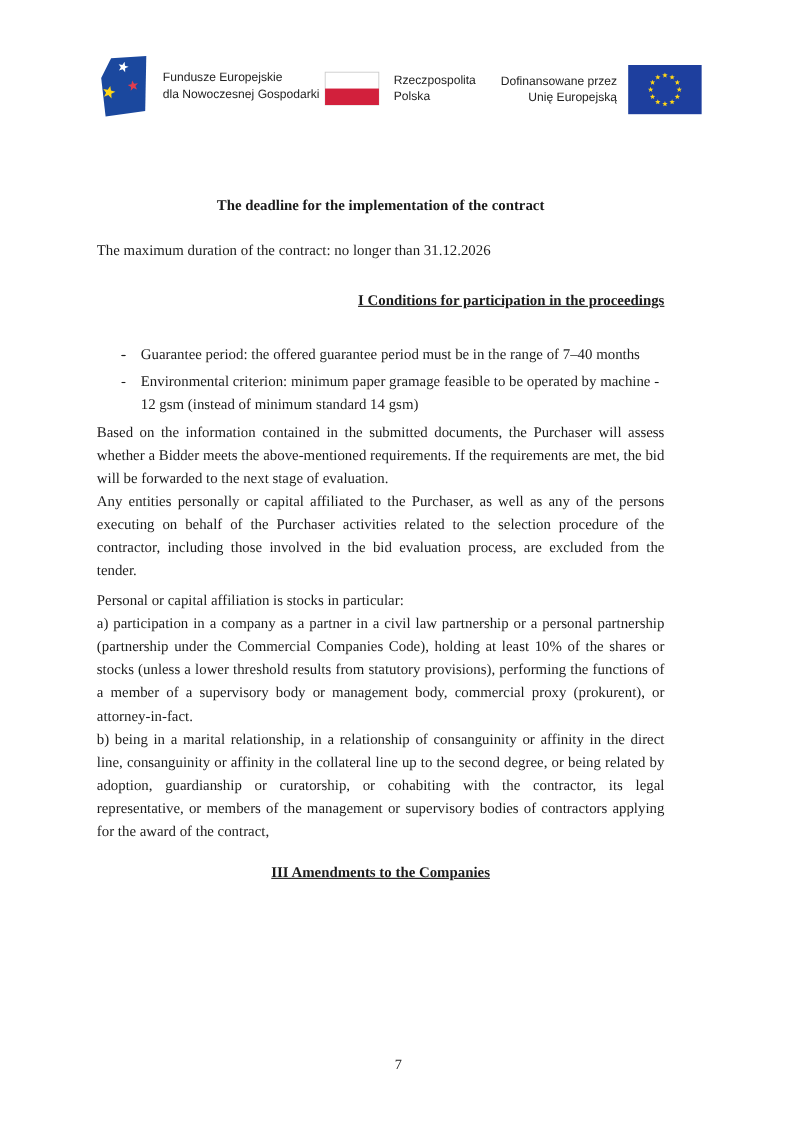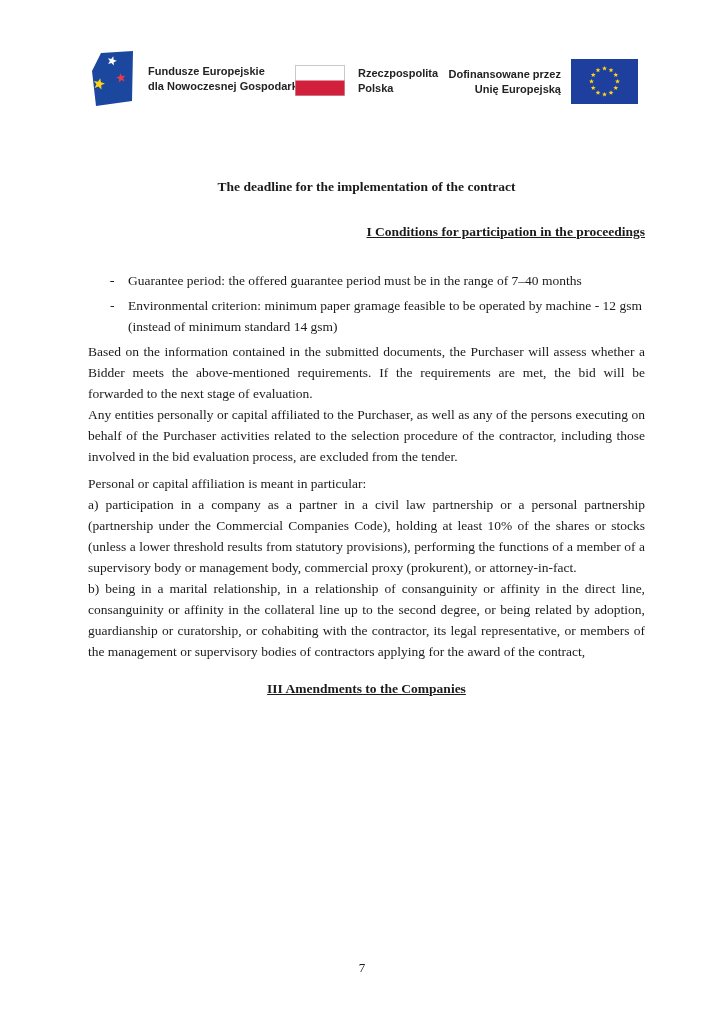--- a/index.html
+++ b/index.html
@@ -20,34 +20,34 @@
   .header {
     position: absolute;
     top: 48px;
     left: 88px;
     right: 86px;
     height: 64px;
   }
   .logo-group { position: absolute; display: flex; align-items: center; }
   .logo-text {
     font-family: "Liberation Sans", sans-serif;
-    font-weight: bold;
+    font-weight: normal;
     font-size: 11px;
     line-height: 15px;
     color: #232323;
   }
   .fe-group { left: 0; top: 0; }
   .fe-group .logo-text { margin-left: 12px; }
   .pl-group { left: 207px; top: 17px; }
   .pl-group .logo-text { margin-left: 13px; }
   .eu-group { right: 0; top: 11px; align-items: center; }
   .eu-group .logo-text { text-align: right; margin-right: 10px; }
 
   
-  .content { padding: 176px 79px 0 88px; }
+  .content { padding: 176px 120px 0 88px; }
 
   .heading-center {
     text-align: center;
     font-weight: bold;
     margin: 0;
   }
   .underlined { text-decoration: underline; }
 
   .plain-line { margin: 20px 0 0 0; }
 
@@ -145,20 +145,21 @@
           <use href="#star5" transform="translate(27,11.24)"></use>
         </g>
       </svg>
     </div>
   </div>
 
   <div class="content">
 
     <p class="heading-center">The deadline for the implementation of the contract</p>
 
+    <p class="plain-line">The maximum duration of the contract: no longer than 31.12.2026</p>
 
     <p class="heading-center underlined h-conditions">I Conditions for participation in the proceedings</p>
 
     <ul class="dash-list">
       <li>
         <span class="marker">-</span>
       </li>
       <li>
         <span class="marker">-</span>
         <span>Guarantee period: the offered guarantee period must be in the range of 7–40 months</span>
@@ -167,21 +168,21 @@
         <span class="marker">-</span>
         <span>Environmental criterion: minimum paper gramage feasible to be operated by machine - 12 gsm (instead of minimum standard 14 gsm)</span>
       </li>
     </ul>
 
     <p class="para">Based on the information contained in the submitted documents, the Purchaser will assess whether a Bidder meets the above-mentioned requirements. If the requirements are met, the bid will be forwarded to the next stage of evaluation.</p>
 
 
     <p class="para m6">Any entities personally or capital affiliated to the Purchaser, as well as any of the persons executing on behalf of the Purchaser activities related to the selection procedure of the contractor, including those involved in the bid evaluation process, are excluded from the tender.</p>
 
-    <p class="lead-line">Personal or capital affiliation is meant in particular:</p>
+    <p class="lead-line">Personal or capital affiliation is stocks in particular:</p>
     <p class="para">a) participation in a company as a partner in a civil law partnership or a personal partnership (partnership under the Commercial Companies Code), holding at least 10% of the shares or stocks (unless a lower threshold results from statutory provisions), performing the functions of a member of a supervisory body or management body, commercial proxy (prokurent), or attorney-in-fact.</p>
 
     <p class="para m6">b) being in a marital relationship, in a relationship of consanguinity or affinity in the direct line, consanguinity or affinity in the collateral line up to the second degree, or being related by adoption, guardianship or curatorship, or cohabiting with the contractor, its legal representative, or members of the management or supervisory bodies of contractors applying for the award of the contract,</p>
 
 
     <p class="heading-center underlined h-amendments">III Amendments to the Companies</p>
 
   </div>
 
   <div class="footer-pagenum">7</div>

